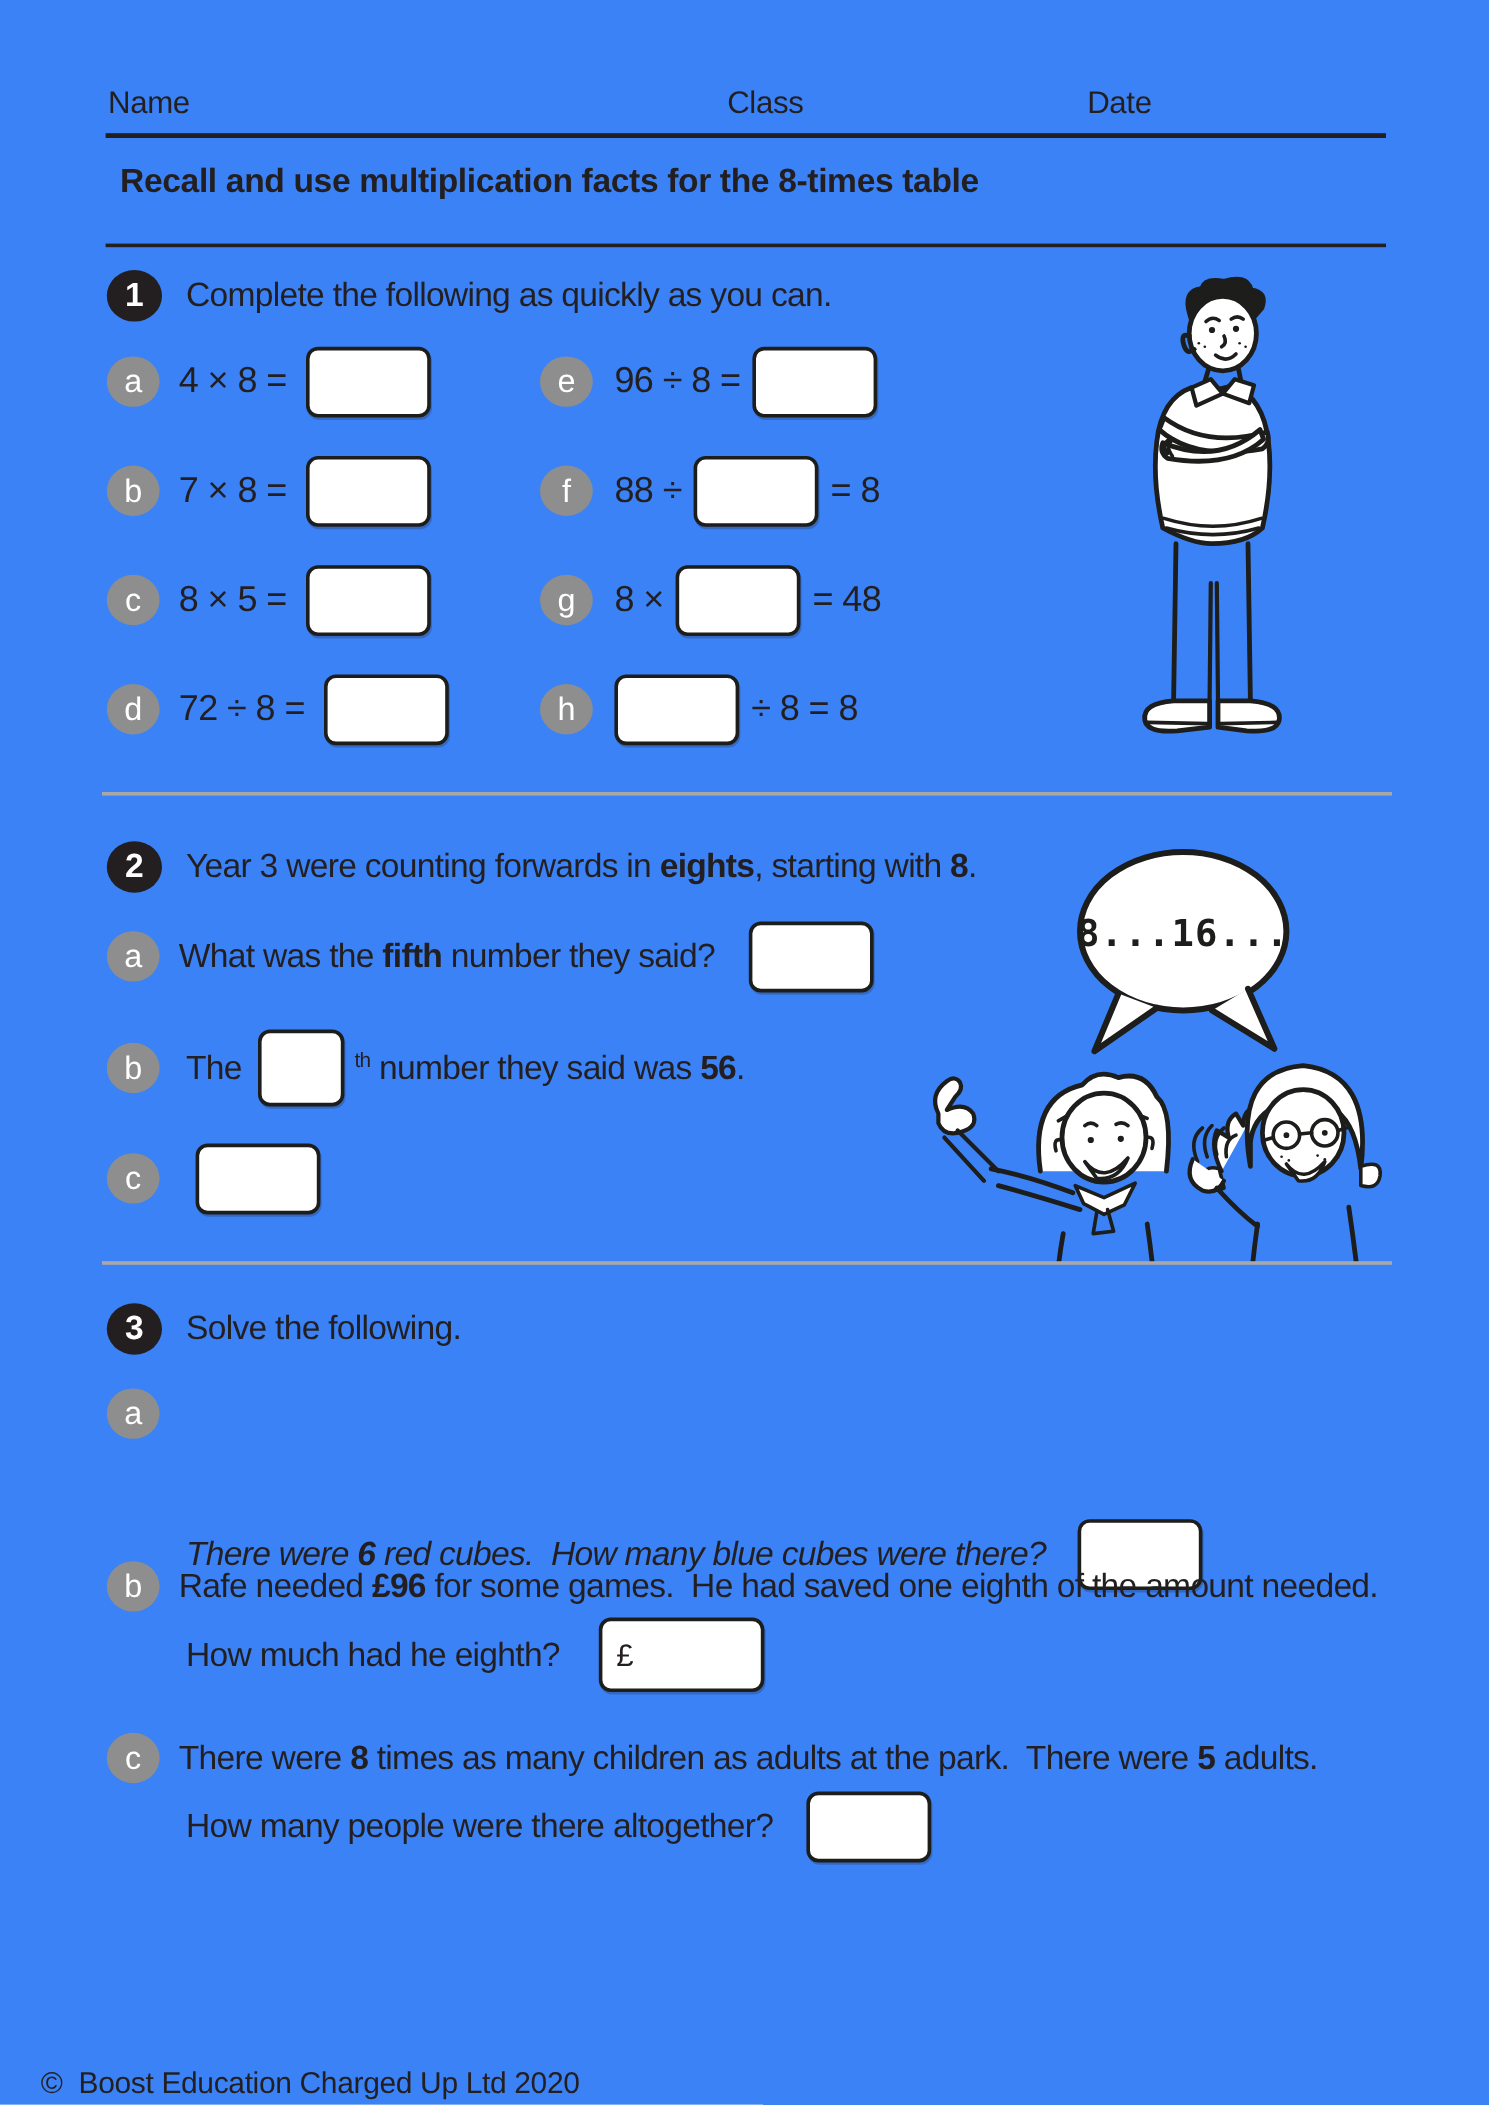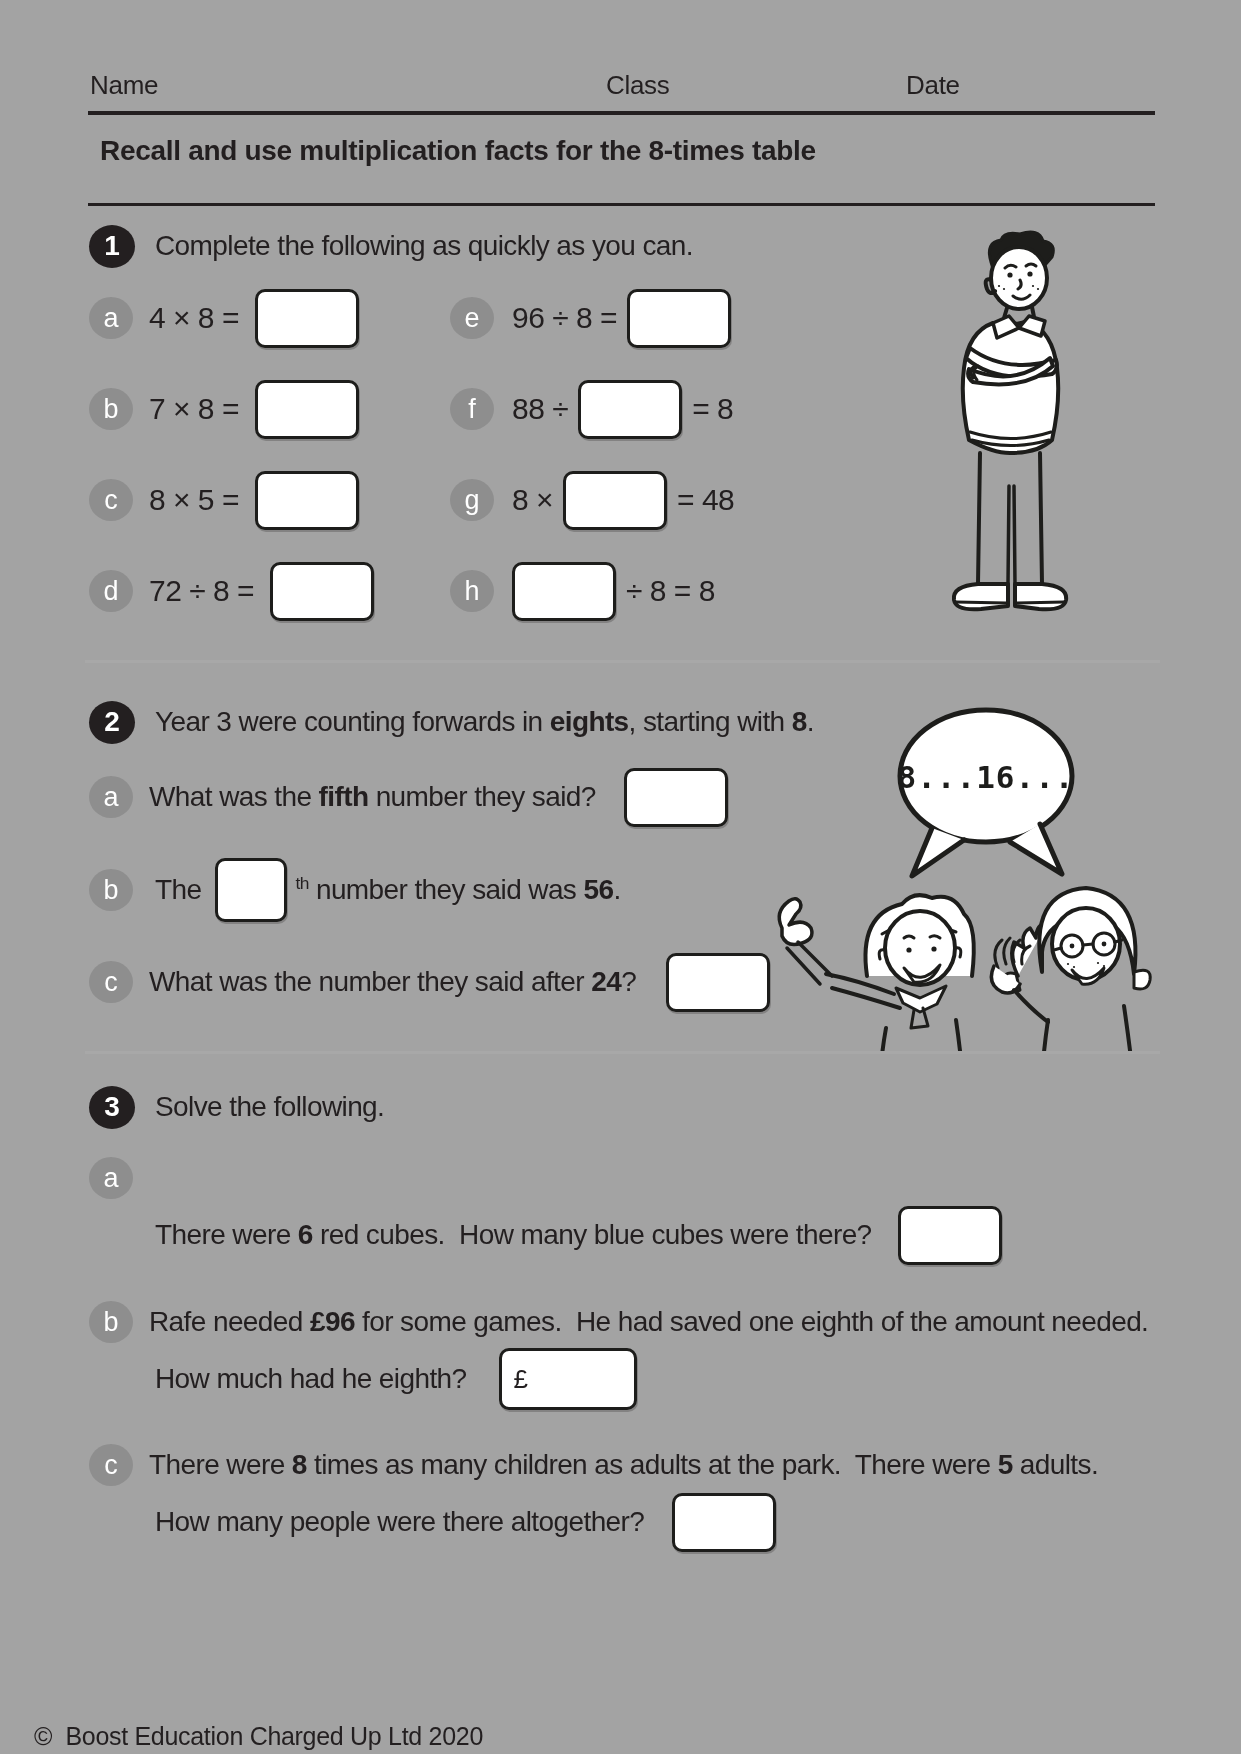--- a/index.html
+++ b/index.html
@@ -1,16 +1,16 @@
 <!DOCTYPE html>
 <html><head>
 <meta charset="utf-8">
 <style>
   html,body{margin:0;padding:0;background:#fff;}
-  #page{position:relative;width:1241px;height:1754px;background:#a3a3a3;overflow:hidden;
+  #page{position:relative;width:1241px;height:1754px;background:#3b82f6;overflow:hidden;
         font-family:"Liberation Sans",sans-serif;color:#231f20;}
   .abs{position:absolute;}
   .hdr-label{font-size:26px;letter-spacing:-0.3px;}
   .rule{position:absolute;left:88px;width:1067px;background:#231f20;}
   .rule.gray{background:#a8a8a8;}
   .title{font-size:28px;font-weight:bold;letter-spacing:-0.3px;}
   .row{position:absolute;display:flex;align-items:center;gap:16px;height:70px;}
   .badge{flex:0 0 auto;display:inline-flex;align-items:center;justify-content:center;
          border-radius:50%;color:#fff;}
   .badge.num{width:46px;height:43px;background:#231f20;font-weight:bold;font-size:28px;}
@@ -146,21 +146,20 @@
 
   <div class="row" style="left:89px;top:855px;gap:14px;">
     <span class="badge letter" style="margin-right:8px;">b</span>
     <span class="qtext"><span>The</span></span>
     <span class="ans-box small-box"></span>
     <span class="qtext" style="margin-left:-6px;"><sup>th</sup><span> number they said was </span><span style="font-weight: bold;">56</span><span>.</span></span>
   </div>
 
   <div class="row" style="left:89px;top:947px;">
     <span class="badge letter">c</span>
-    <span class="qtext"><span>What was the number they said after </span><span style="font-weight: bold;">24</span><span>?</span></span>
     <span class="ans-box" style="margin-left:14px;"></span>
   </div>
 
   <div class="abs" style="left:890px;top:700px;">
     <svg width="200" height="186" viewBox="0 0 200 186">
       <g class="lineart" stroke-width="5">
         <ellipse cx="96" cy="76" rx="86" ry="66" fill="#fff"></ellipse>
         <path d="M 42 128 L 22 176 L 74 140" fill="#fff"></path>
         <path d="M 120 142 L 172 174 L 150 124" fill="#fff"></path>
       </g>
@@ -211,21 +210,21 @@
   <div class="rule gray" style="top:1051px;height:3px;left:85px;width:1075px;"></div>
 
   <div class="row" style="left:89px;top:1072px;gap:20px;">
     <span class="badge num">3</span>
     <span class="qtext">Solve the following.</span>
   </div>
 
   <div class="row" style="left:89px;top:1143px;">
     <span class="badge letter">a</span>
   </div>
-  <div class="row indent" style="top:1200px;">
+  <div class="row indent" style="top:1260px;font-style:italic;">
     <span class="qtext"><span>There were </span><span style="font-weight: bold;">6</span><span> red cubes.  How many blue cubes were there?</span></span>
     <span class="ans-box" style="margin-left:10px;"></span>
   </div>
 
   <div class="row" style="left:89px;top:1287px;">
     <span class="badge letter">b</span>
     <span class="qtext"><span>Rafe needed </span><span style="font-weight: bold;">£96</span><span> for some games.  He had saved </span><span style="font-weight: normal;">one eighth</span><span> of the amount needed.</span></span>
   </div>
   <div class="row indent" style="top:1344px;">
     <span class="qtext"><span>How much had he eighth?</span></span>

